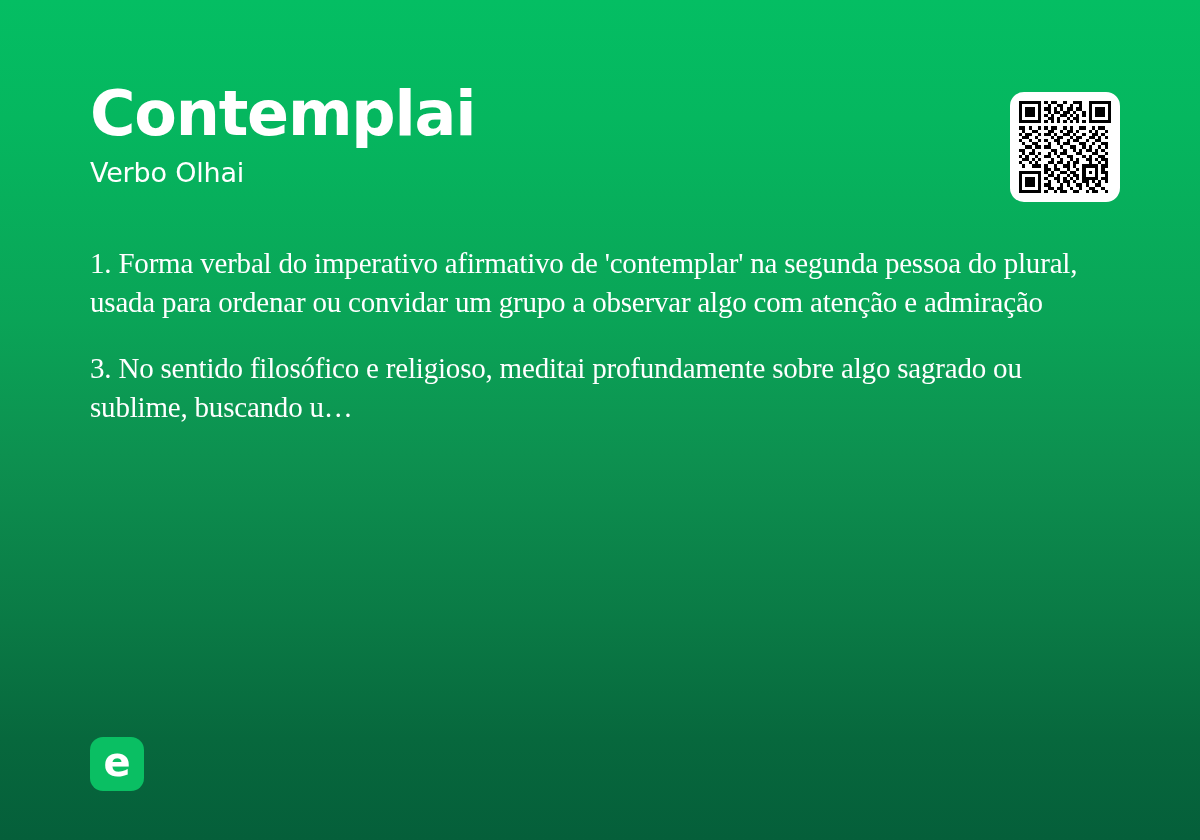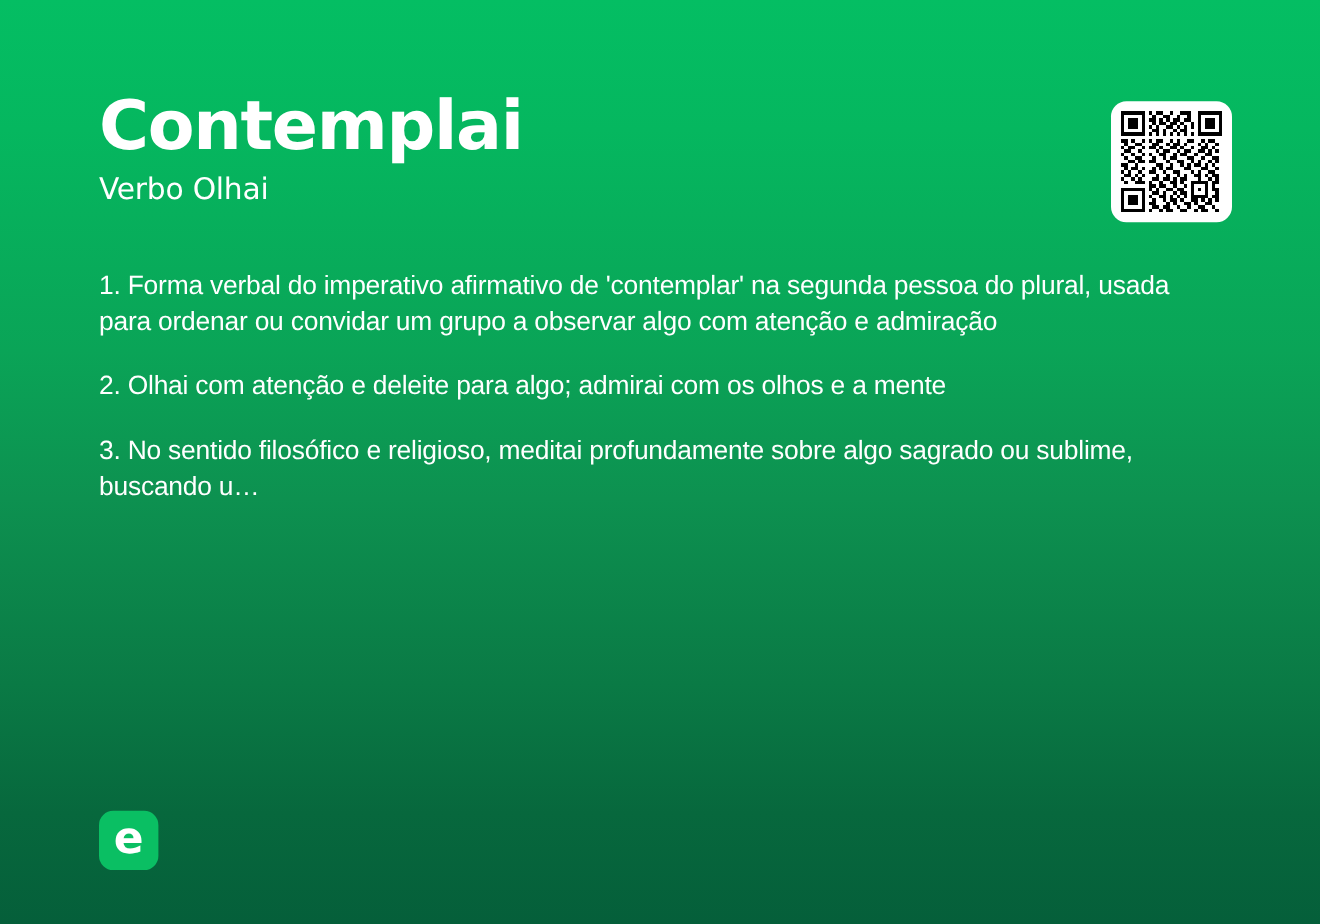--- a/index.html
+++ b/index.html
@@ -73,22 +73,22 @@
   }
 
   
   #definitions {
     position: absolute;
     left: 90px;
     top: 244px;
     width: 1020px;
   }
   .definition {
-    font-family: Liberation Sans, sans-serif;
-    font-size: 24px;
+    font-family: Liberation Serif, serif;
+    font-size: 29px;
     line-height: 1.36;
     font-weight: 400;
     color: #ffffff;
     letter-spacing: -0.2px;
     margin: 0 0 26px 0;
   }
   .definition:last-child { margin-bottom: 0; }
 
   
   #footer {
@@ -372,21 +372,20 @@
           <rect x="17" y="28" width="2" height="1"></rect>
         <rect x="21" y="28" width="1" height="1"></rect>
           <rect x="23" y="28" width="2" height="1"></rect>
         <rect x="27" y="28" width="1" height="1"></rect>
       </g>
     </svg>
   </div>
 
   <div id="definitions">
     <p class="definition">1. Forma verbal do imperativo afirmativo de 'contemplar' na segunda pessoa do plural, usada para ordenar ou convidar um grupo a observar algo com atenção e admiração</p>
-    <p class="definition">2. Olhai com atenção e deleite para algo; admirai com os olhos e a mente</p>
     <p class="definition">3. No sentido filosófico e religioso, meditai profundamente sobre algo sagrado ou sublime, buscando u…</p>
   </div>
 
   <div id="footer">
     <div id="brand-logo">
       <span class="glyph">e</span>
     </div>
   </div>
 
 </div>

